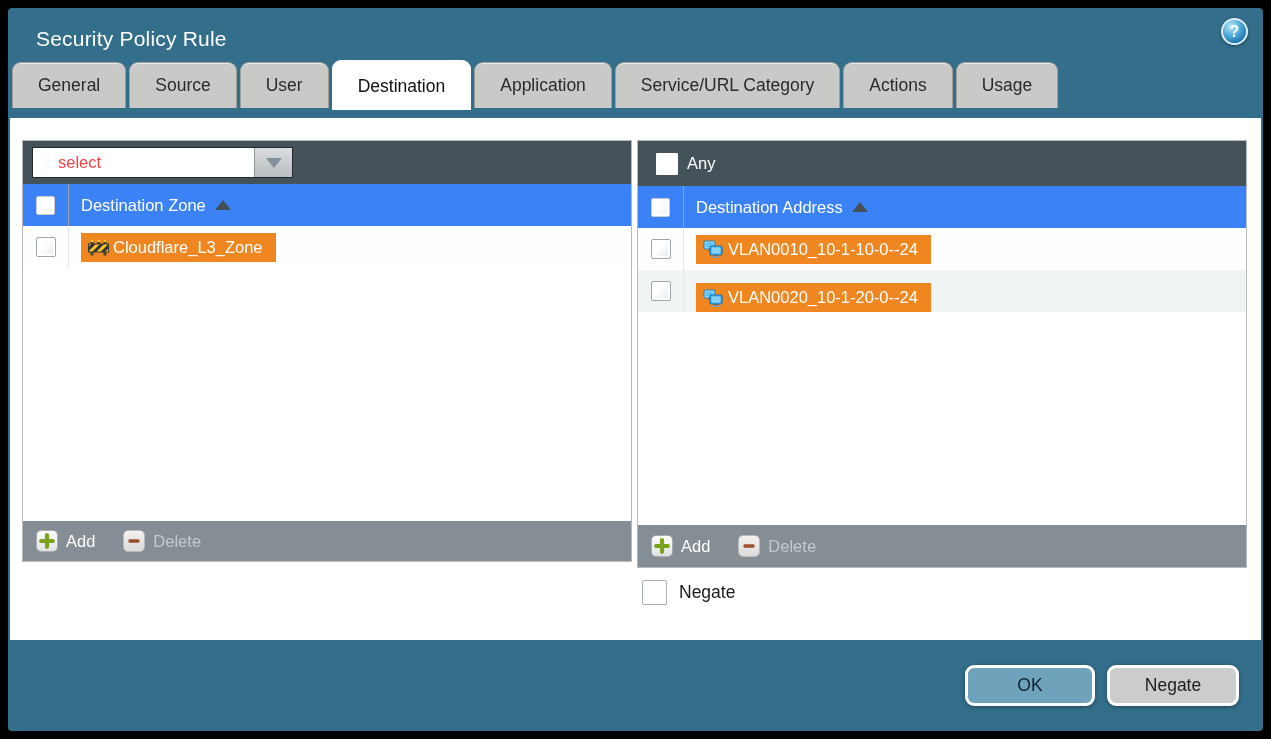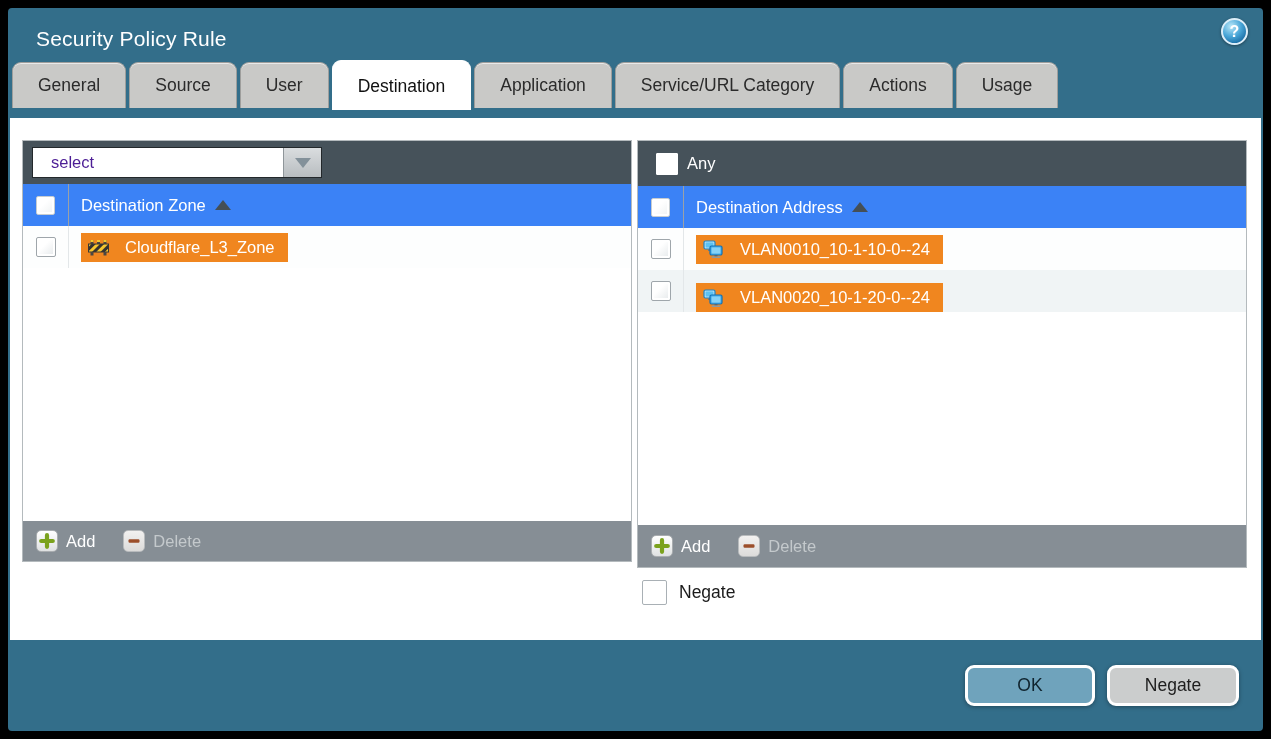--- a/index.html
+++ b/index.html
@@ -28,42 +28,42 @@
 
   .panel { position:absolute; top:22px; border:1px solid #b4babd; display:flex; flex-direction:column; background:#fff; }
   .panel-left  { left:12px;  width:610px; height:422px; }
   .panel-right { left:627px; width:610px; height:428px; }
 
   .panel-top { background:#46525A; display:flex; align-items:center; padding:0 9px; flex:0 0 auto; }
   .panel-left  .panel-top { height:43px; }
   .panel-right .panel-top { height:45px; }
 
   .selectbox { display:flex; height:31px; border:1px solid #23282b; background:#fff; }
-  .select-input { width:250px; border:none; outline:none; font-size:16.5px; padding:0 18px; color:#4c1d95;
+  .select-input { width:221px; border:none; outline:none; font-size:16.5px; padding:0 25px; color:#ef4444;
     font-family:"Liberation Sans", sans-serif; }
   .select-btn { width:38px; background:linear-gradient(#dadddf,#b8bdc0); border-left:1px solid #8f969a;
     display:flex; align-items:center; justify-content:center; cursor:pointer; }
   .dd-tri { width:0; height:0; border-left:8px solid transparent; border-right:8px solid transparent;
     border-top:10px solid #83919a; }
 
   .colheader { height:42px; background:#3b82f6; display:flex; align-items:center; color:#fff; font-size:16.5px;
     flex:0 0 auto; cursor:pointer; }
   .check-cell { width:46px; align-self:stretch; display:flex; align-items:center; justify-content:center; flex:0 0 auto; }
   .colheader .check-cell { border-right:1px solid #9aa1a7; }
   .col-label { margin-left:12px; }
   .sort-tri { display:inline-block; margin-left:9px; width:0; height:0;
     border-left:8px solid transparent; border-right:8px solid transparent; border-bottom:10px solid #454f56; }
 
   .listarea { flex:1 1 auto; background:#fff; overflow:hidden; }
   .lrow { height:42px; display:flex; align-items:center; background:#fdfefe; }
   .lrow.alt { background:#f0f4f5;align-items:flex-end; }
   .lrow .check-cell { border-right:1px solid #e3e7e9; align-self:stretch; }
 
   .chip { display:inline-flex; align-items:center; height:29px; background:#F0861F; color:#fff; font-size:16.5px;
-    padding:0 13px 0 7px; margin-left:12px; gap:16px; cursor:pointer; white-space:nowrap; }
+    padding:0 13px 0 7px; margin-left:12px; gap:4px; cursor:pointer; white-space:nowrap; }
 
   .pfooter { height:40px; background:#868E95; display:flex; align-items:center; padding:0 13px; gap:28px; flex:0 0 auto; }
   .panel-right .pfooter { height:42px; }
   .tool { display:flex; align-items:center; gap:8px; font-size:16.5px; color:#fff; cursor:pointer; }
   .tool.disabled { cursor:default; }
   .tool.disabled .tool-label { color:#c4c9cc; }
   .icon-sq { width:22px; height:22px; border-radius:5px; border:1px solid #a9adb0;
     background:linear-gradient(#ffffff,#dfe1e2); display:flex; align-items:center; justify-content:center; }
   .tool.disabled .icon-sq { background:linear-gradient(#f2f1f0,#dcdbda); border-color:#b8bbbd; }
 

